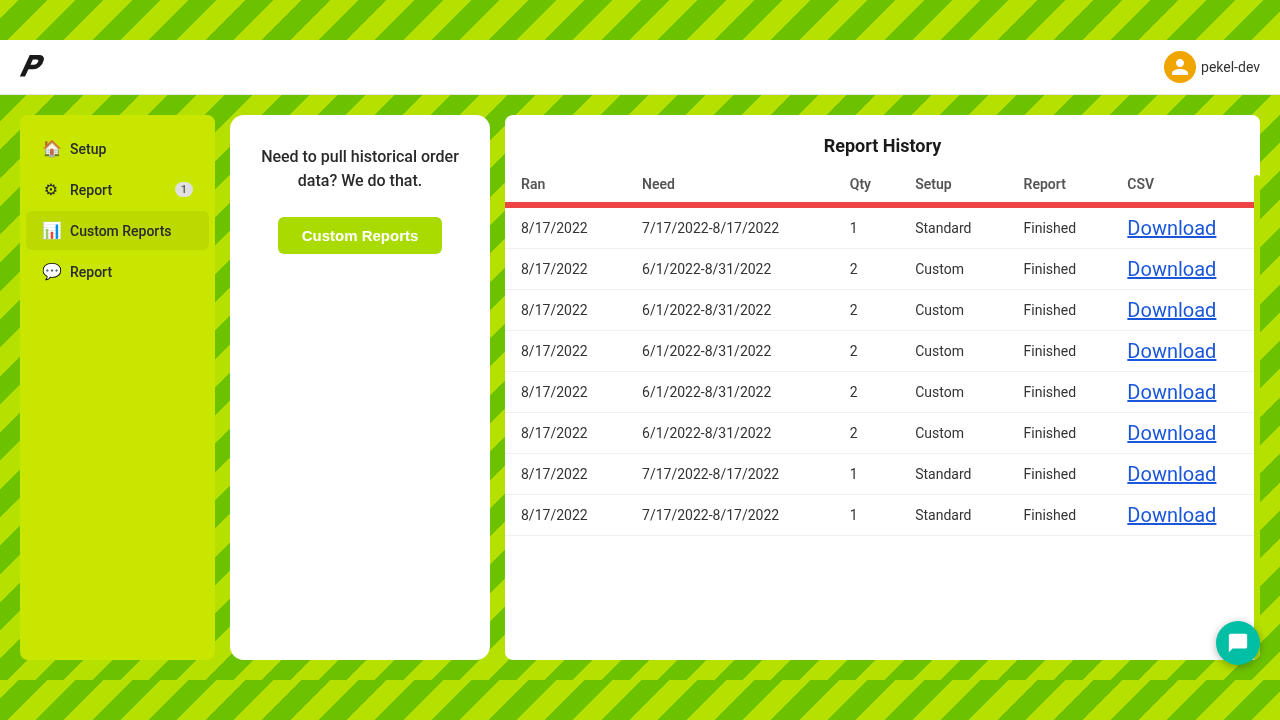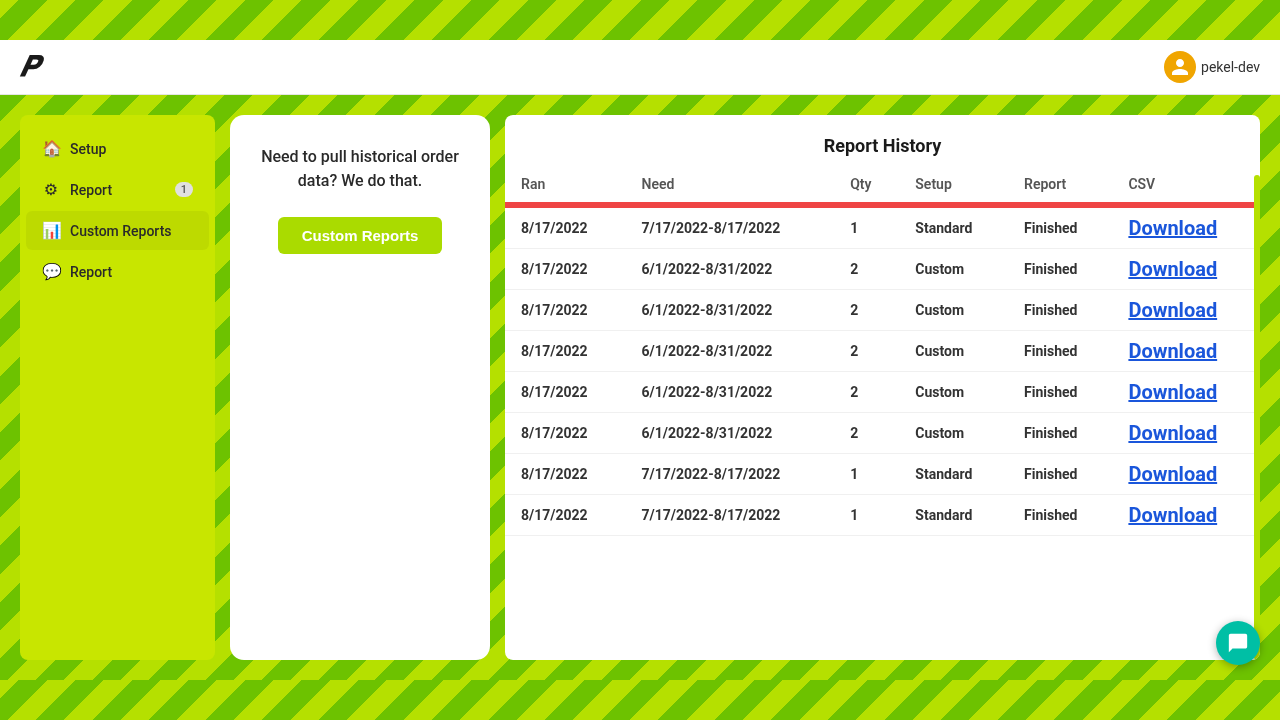--- a/index.html
+++ b/index.html
@@ -186,21 +186,20 @@
       color: #555;
       font-weight: 600;
       border-bottom: 6px solid #ef4444;
     }
     .report-table tbody tr {
       border-bottom: 1px solid #f0f0f0;
     }
     .report-table tbody td {
       padding: 8px 16px;
       color: #333;
-      font-weight: bold;
     }
     .download-link {
       color: #1a56db;
       text-decoration: underline;
       cursor: pointer;
       font-size: 20px;
     }
 
     
     .report-scroll-area {

